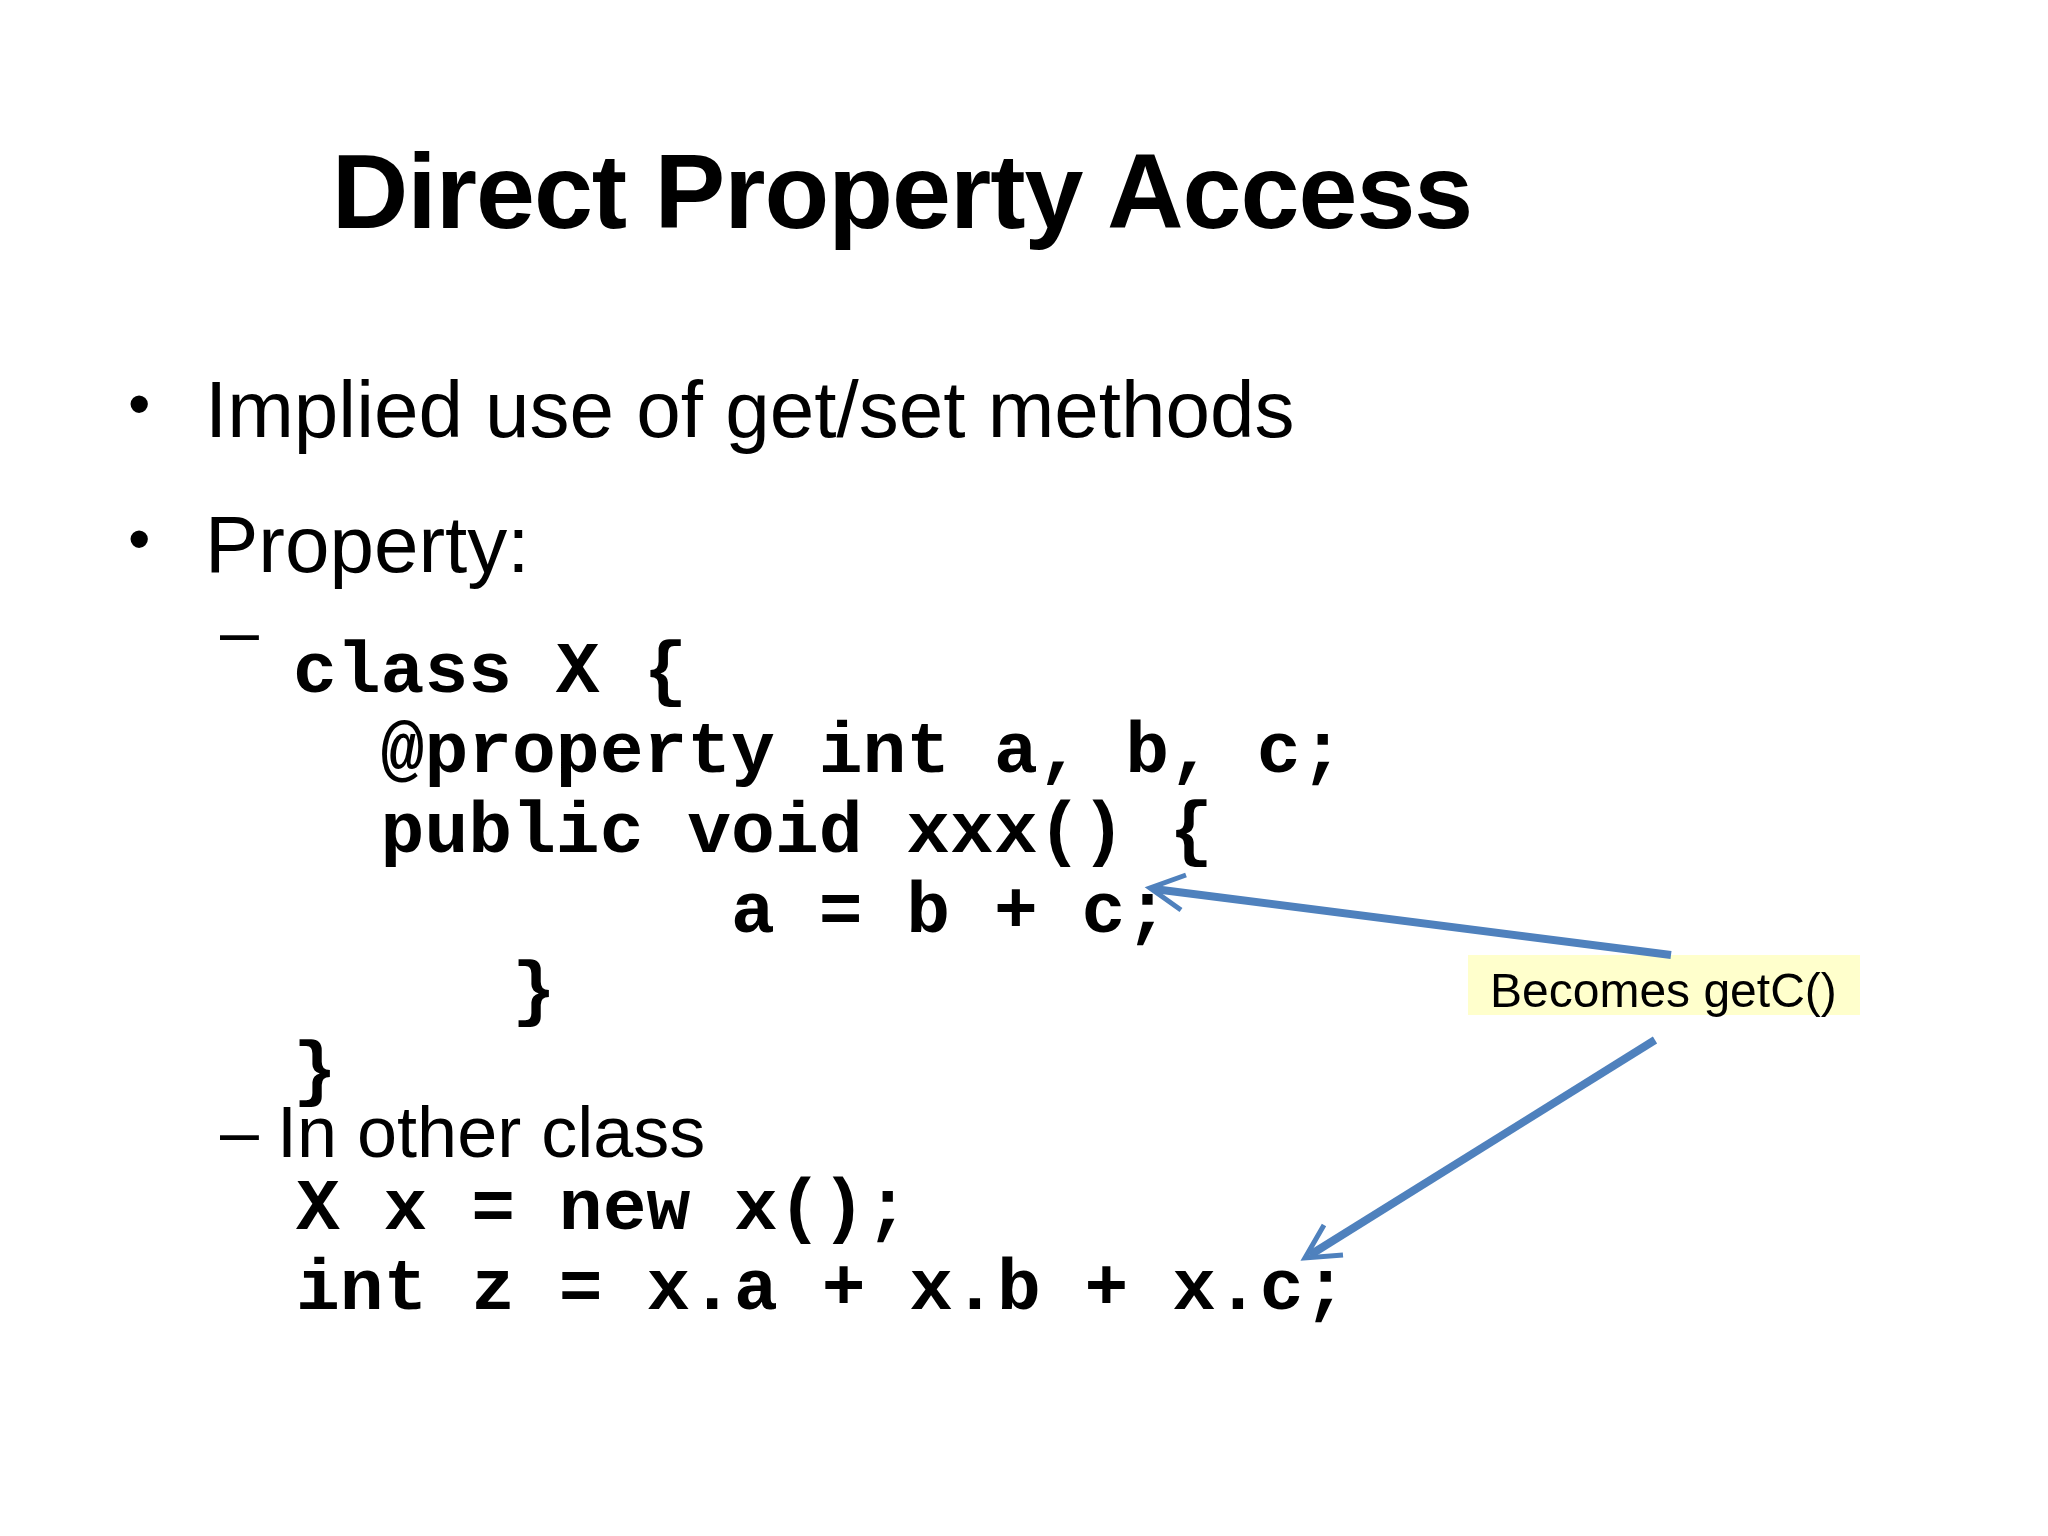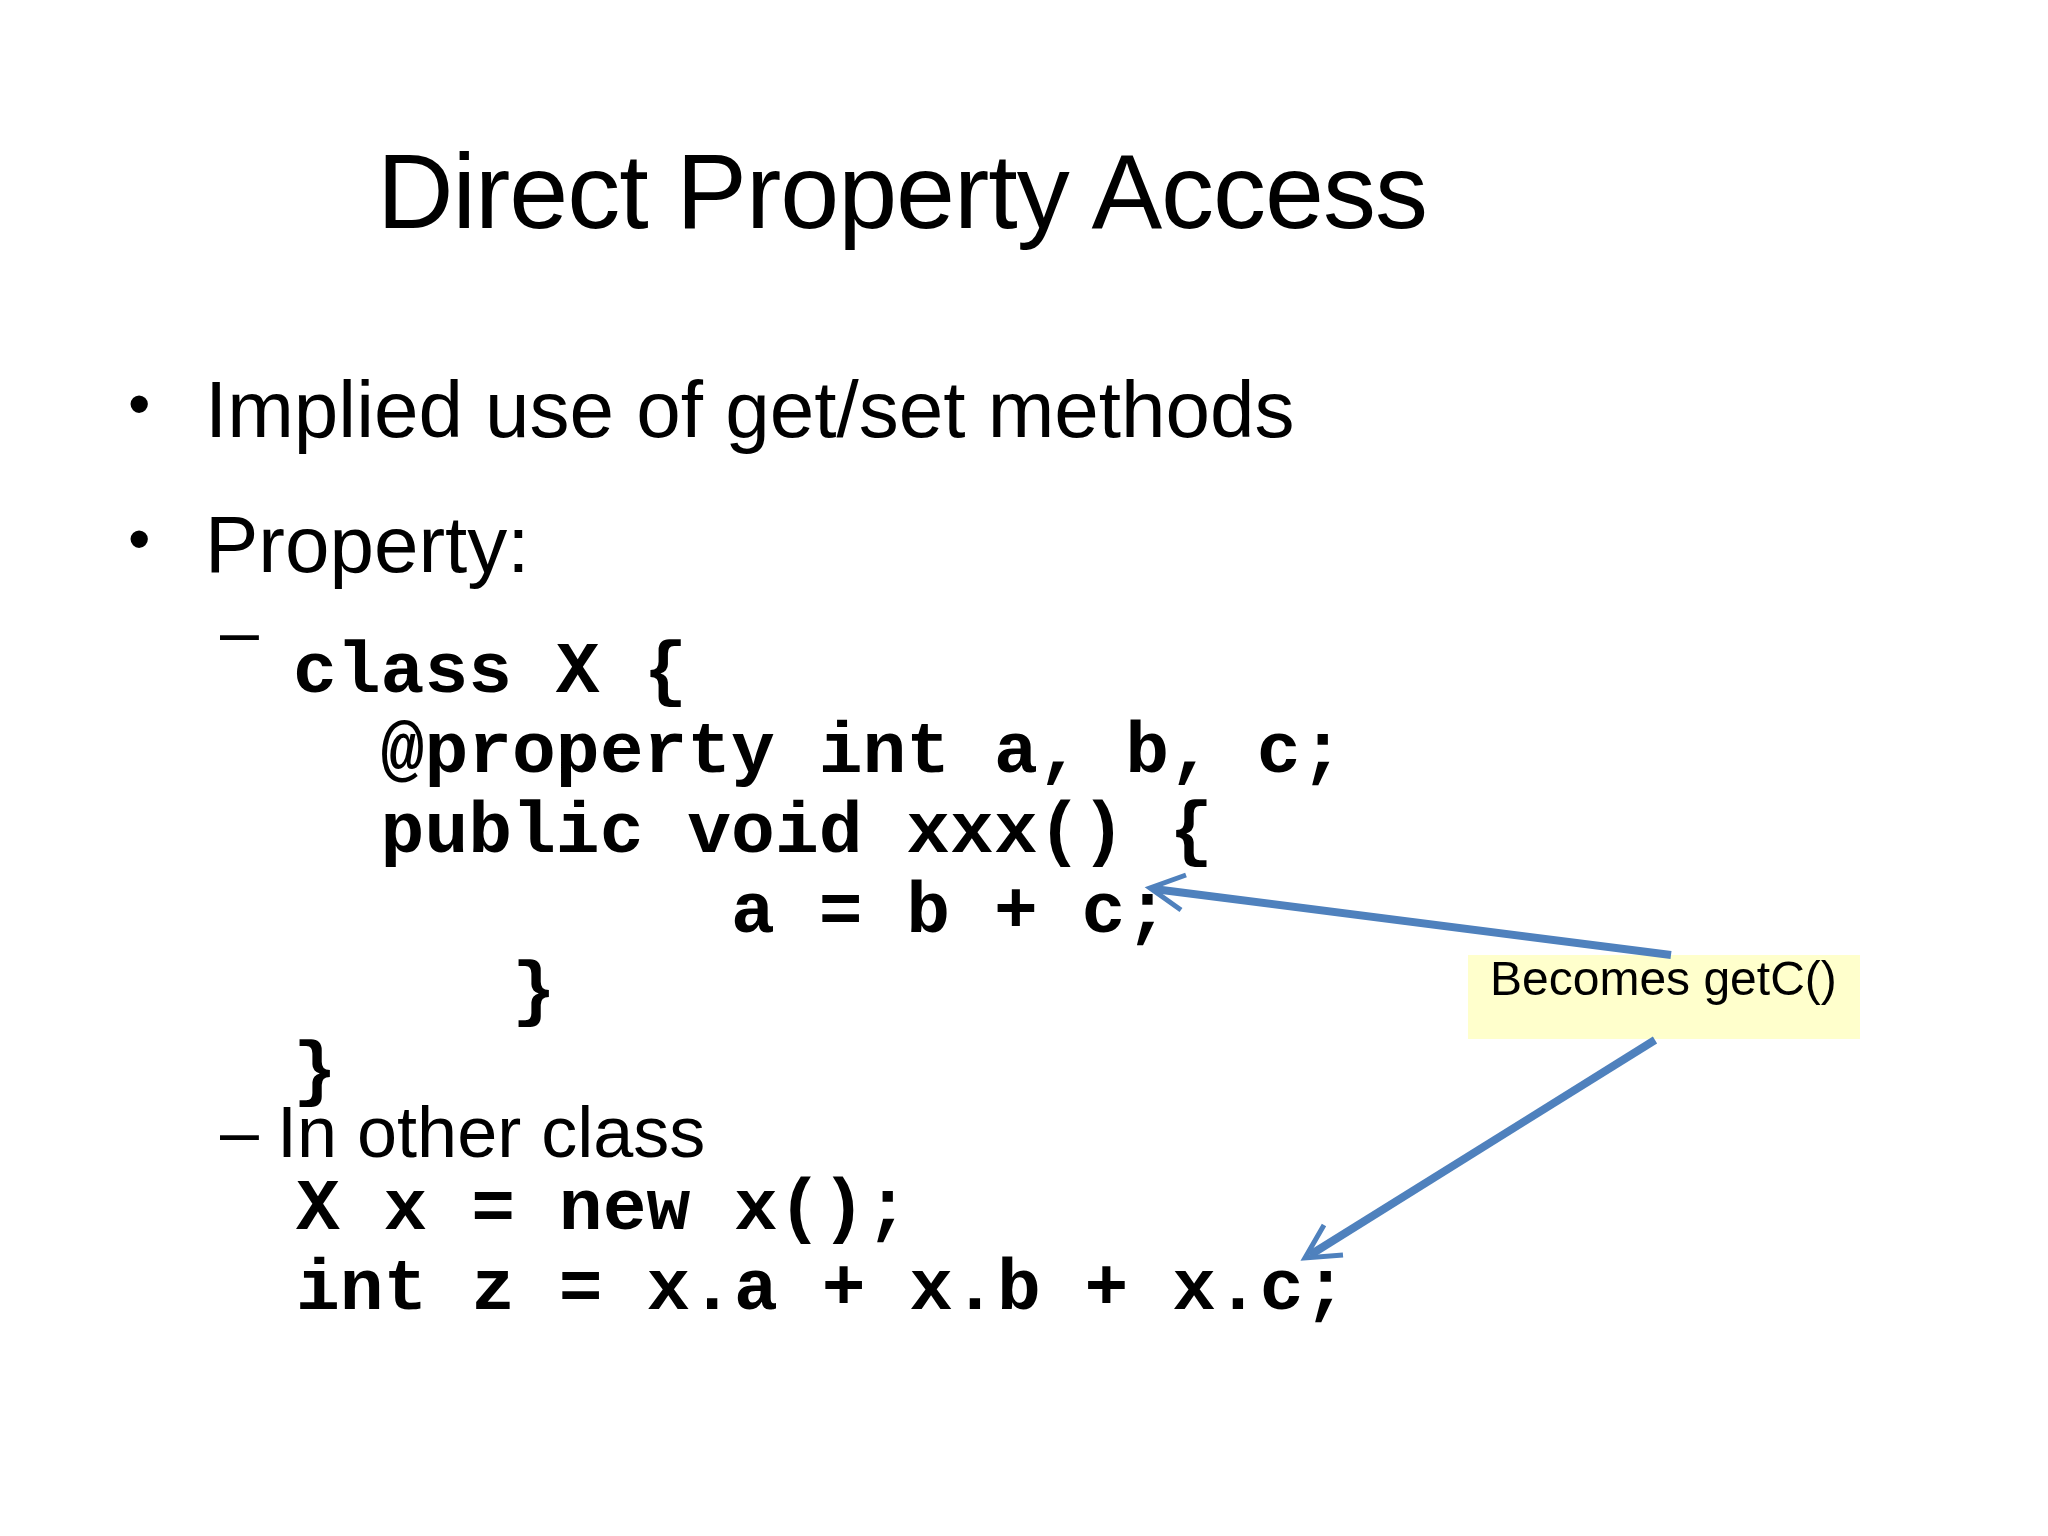--- a/index.html
+++ b/index.html
@@ -11,21 +11,21 @@
     color: #000000;
   }
   #slide {
     position: absolute; left: 0; top: 0;
     width: 2048px; height: 1536px;
     background: #ffffff; overflow: hidden;
   }
   .title {
     position: absolute; top: 128px; left: 0; width: 1804px;
     text-align: center;
-    font-size: 106px; font-weight: 400; line-height: 1.2;
+    font-size: 106px; font-weight: 700; line-height: 1.2;
     letter-spacing: -1px;
   }
   .bullet-row {
     position: absolute; left: 128px;
     display: flex; align-items: flex-start;
     font-size: 80px; line-height: 88px;
   }
   .bullet-row.row-1 { top: 366px; }
   .bullet-row.row-2 { top: 501px; }
   .bullet-marker {
@@ -46,23 +46,23 @@
     white-space: pre;
   }
   #code-class { left: 293px; top: 624px; margin-top: 9px; }
   #code-usage { left: 296px; top: 1170px; }
   .other-class-label {
     position: absolute; left: 277px; top: 1092px;
     font-size: 72px; line-height: 80px;
   }
   .callout {
     position: absolute; left: 1468px; top: 955px;
-    width: 392px; height: 84px;
+    width: 392px; height: 60px;
     background: #FFFFCC;
-    display: flex; align-items: flex-start;
+    display: flex; align-items: flex-end;
     padding-left: 22px;
     font-size: 48px; line-height: 1;
   }
   .footnote {
     position: absolute; left: 230px; top: 1444px;
     font-size: 54px; line-height: 1.2;
   }
   svg.arrows {
     position: absolute; left: 0; top: 0;
     width: 2048px; height: 1536px;

